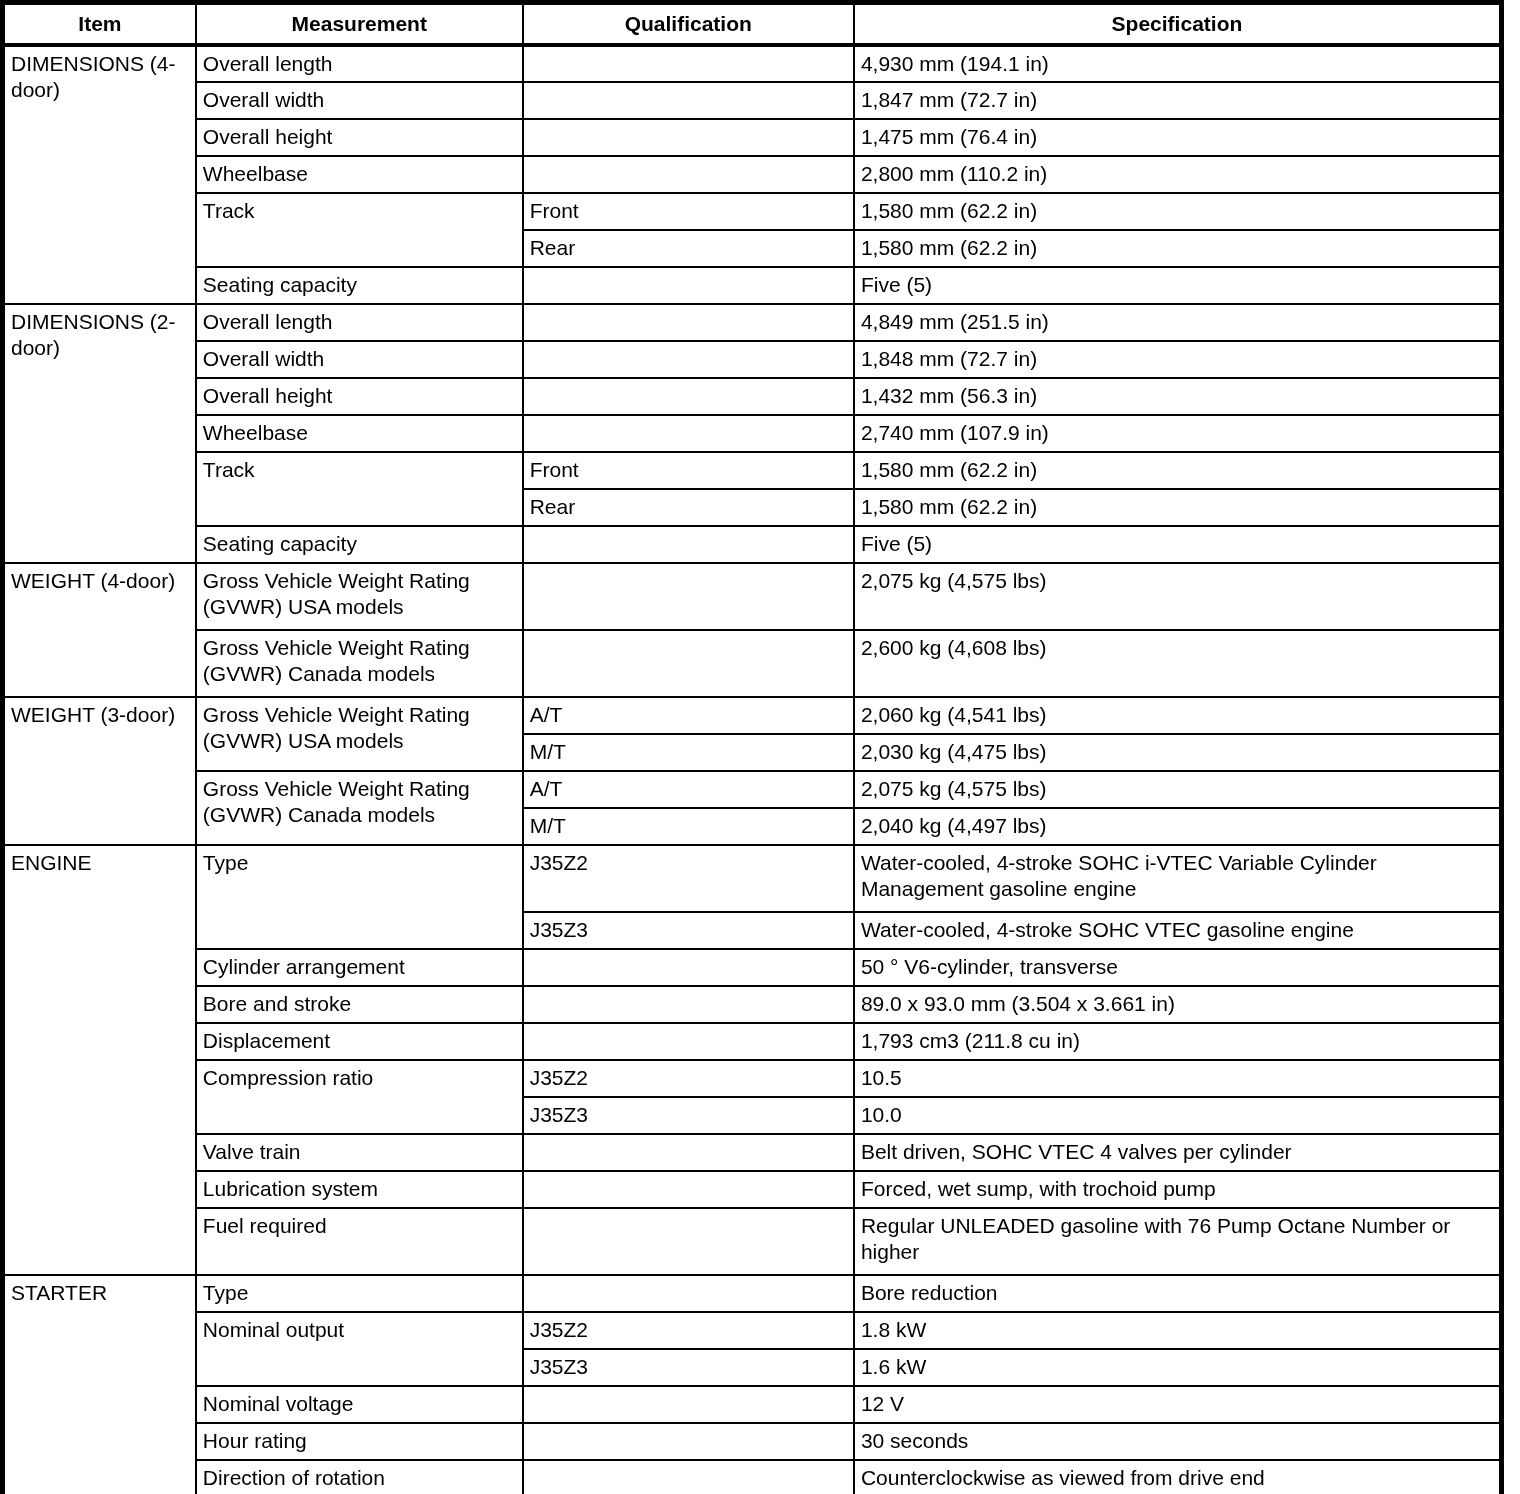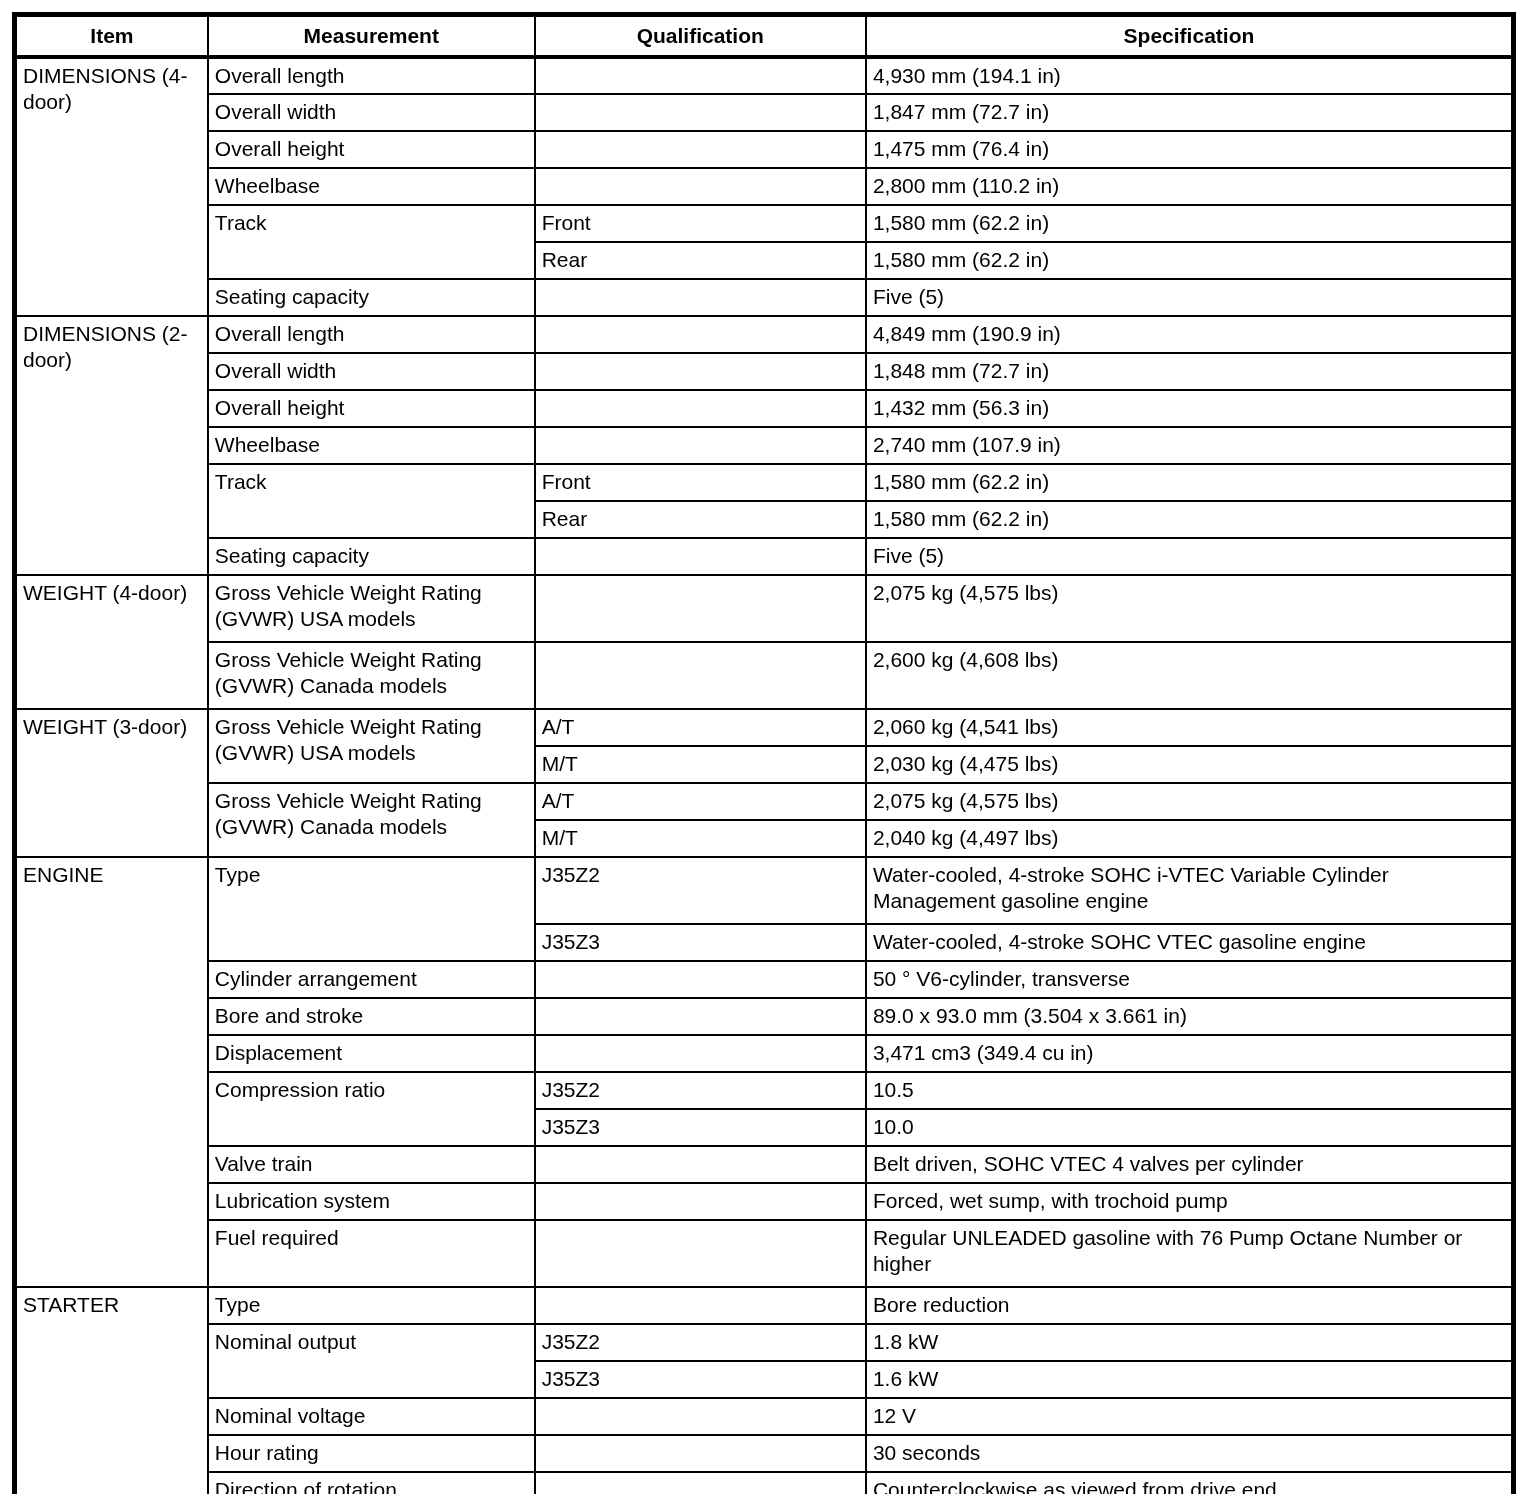--- a/index.html
+++ b/index.html
@@ -10,21 +10,21 @@
   }
   body {
     font-family: "Liberation Sans", "DejaVu Sans", sans-serif;
     color: #000000;
   }
   .page {
     width: 1210px;
     height: 1494px;
     background: #ffffff;
     box-sizing: border-box;
-    padding: 12px;
+    padding: 0;
   }
   table.spec-table {
     border-collapse: collapse;
     table-layout: fixed;
     width: 1504px;
     border: 5px solid #000000;
   }
   table.spec-table th,
   table.spec-table td {
     border: 2px solid #000000;
@@ -108,21 +108,21 @@
         </tr>
         <tr>
           <td>Seating capacity</td>
           <td></td>
           <td>Five (5)</td>
         </tr>
         <tr>
           <td rowspan="7">DIMENSIONS (2-door)</td>
           <td>Overall length</td>
           <td></td>
-          <td>4,849 mm (190.9 in)</td>
+          <td>4,849 mm (251.5 in)</td>
         </tr>
         <tr>
           <td>Overall width</td>
           <td></td>
           <td>1,848 mm (72.7 in)</td>
         </tr>
         <tr>
           <td>Overall height</td>
           <td></td>
           <td>1,432 mm (56.3 in)</td>
@@ -192,21 +192,21 @@
           <td>50 ° V6-cylinder, transverse</td>
         </tr>
         <tr>
           <td>Bore and stroke</td>
           <td></td>
           <td>89.0 x 93.0 mm (3.504 x 3.661 in)</td>
         </tr>
         <tr>
           <td>Displacement</td>
           <td></td>
-          <td>3,471 cm3 (349.4 cu in)</td>
+          <td>1,793 cm3 (211.8 cu in)</td>
         </tr>
         <tr>
           <td rowspan="2">Compression ratio</td>
           <td>J35Z2</td>
           <td>10.5</td>
         </tr>
         <tr>
           <td>J35Z3</td>
           <td>10.0</td>
         </tr>

